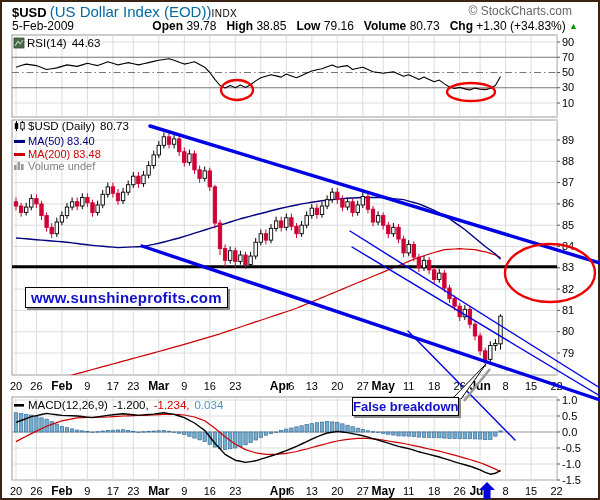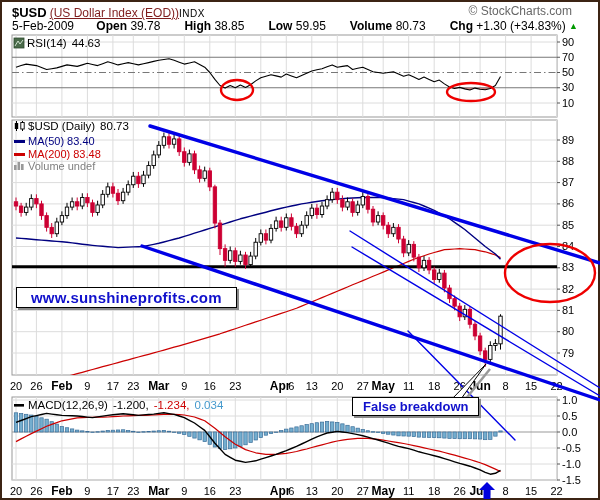--- a/index.html
+++ b/index.html
@@ -2,47 +2,47 @@
 <html><head>
 <meta charset="utf-8">
 <style>
   html,body{margin:0;padding:0;background:#fff;}
   .page{position:relative;width:600px;height:500px;background:#fff;overflow:hidden;
         font-family:"Liberation Sans","DejaVu Sans",sans-serif;
         box-shadow:inset 0 0 0 2px #3c2414;}
   .hdr{position:absolute;left:0;top:0;width:600px;height:34px;z-index:3;}
   .hrow1{position:absolute;left:12px;top:3px;width:578px;white-space:nowrap;}
   .sym{font-size:13px;font-weight:bold;color:#000;}
-  .nm{font-size:12px;color:#7f1d1d;margin-left:3px;text-decoration:underline;}
+  .nm{font-size:15px;color:#0369a1;margin-left:3px;}
   .exch{font-size:10px;color:#000;margin-left:0;letter-spacing:.5px;}
   .copy{position:absolute;right:18px;top:1px;font-size:12px;color:#666;}
   .hrow2{position:absolute;left:12px;top:19px;width:578px;font-size:12px;white-space:nowrap;}
   .quote{position:absolute;right:12px;top:0;}
-  .quote b{margin-left:24px;}
+  .quote b{margin-left:10px;}
   .chg-arrow{color:#090;font-size:9px;vertical-align:1px;}
   svg{position:absolute;left:0;top:0;z-index:1;}
   .anno{position:absolute;z-index:5;background:#fff;border:1px solid #000;
         box-shadow:2px 2px 0 #8a8a8a;color:#1111cc;font-weight:bold;white-space:nowrap;}
-  .watermark{left:16px;top:287px;font-size:15px;padding:1px 14px;letter-spacing:.2px;}
-  .breakdown{left:352px;top:397px;font-size:13px;padding:1px 10px;}
+  .watermark{left:25px;top:287px;font-size:15px;padding:1px 5px;letter-spacing:.2px;}
+  .breakdown{left:352px;top:397px;font-size:13px;padding:1px 0;}
   text{font-family:"Liberation Sans","DejaVu Sans",sans-serif;}
 </style>
 </head>
 <body>
 
 <div class="page">
 
   <div class="hdr">
     <div class="hrow1">
       <span class="sym">$USD</span><span class="nm">(US Dollar Index (EOD))</span><span class="exch">INDX</span>
       <span class="copy">© StockCharts.com</span>
     </div>
     <div class="hrow2">
       <span>5-Feb-2009</span>
-      <span class="quote"><b>Open</b> <span>39.78</span><b>High</b> <span>38.85</span><b>Low</b> <span>59.95</span><b>Volume</b> <span>80.73</span><b>Chg</b> <span>+1.30 (+34.83%)</span> <span class="chg-arrow">▲</span></span>
+      <span class="quote"><b>Open</b> <span>39.78</span><b>High</b> <span>38.85</span><b>Low</b> <span>79.16</span><b>Volume</b> <span>80.73</span><b>Chg</b> <span>+1.30 (+34.83%)</span> <span class="chg-arrow">▲</span></span>
     </div>
   </div>
 
   <svg id="plot" width="600" height="500" viewBox="0 0 600 500">
     <defs>
       <clipPath id="mainClip">
           <rect x="12" y="120" width="545" height="255"></rect>
         </clipPath>
       <clipPath id="rsiClip">
           <rect x="12" y="35" width="545" height="82"></rect>

